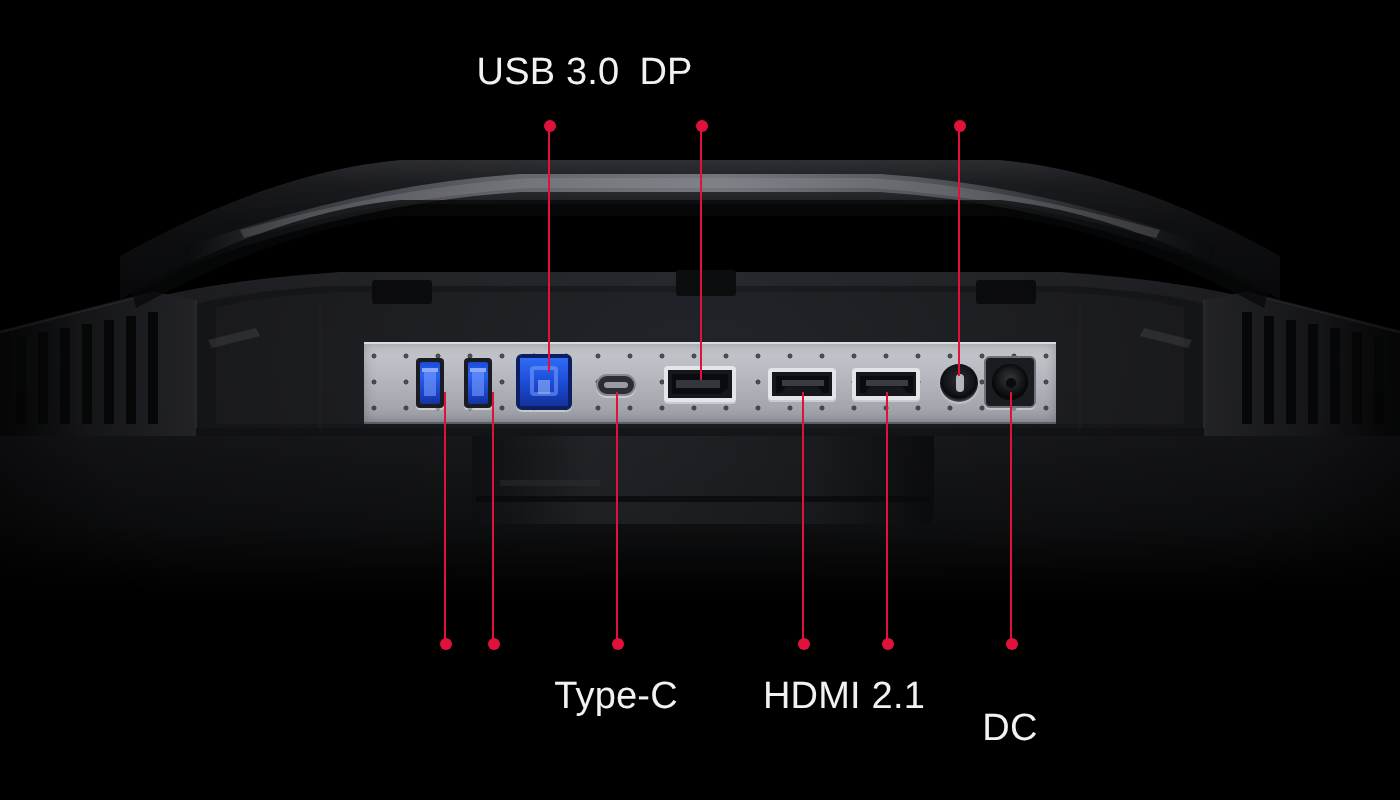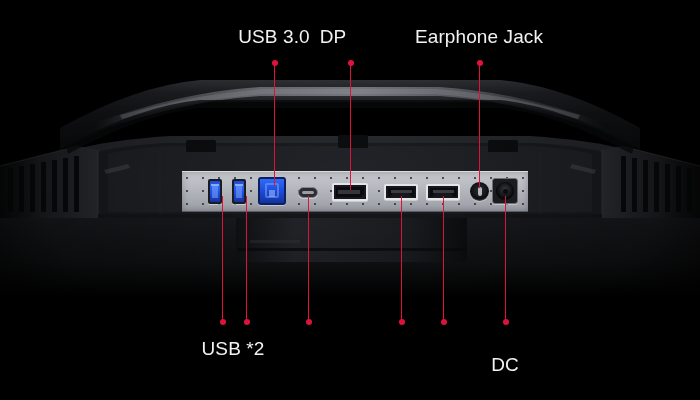--- a/index.html
+++ b/index.html
@@ -415,40 +415,40 @@
   <div class="callout-layer">
 
     <div class="label" style="left:274px; top:26px">USB 3.0</div>
     <div class="dot" style="left:274px; top:60px"></div>
     <div class="leader" style="left:274px; top:62px; height:124px"></div>
 
     <div class="label" style="left:333px; top:26px">DP</div>
     <div class="dot" style="left:350px; top:60px"></div>
     <div class="leader" style="left:350px; top:62px; height:128px"></div>
 
-    <div class="label" style="left:479px; top:26px">Earphone Jack</div>
     <div class="dot" style="left:479px; top:60px"></div>
     <div class="leader" style="left:479px; top:62px; height:126px"></div>
 
     <div class="leader" style="left:222px; top:196px; height:126px"></div>
     <div class="dot" style="left:222px; top:319px"></div>
 
     <div class="leader" style="left:246px; top:196px; height:126px"></div>
     <div class="dot" style="left:246px; top:319px"></div>
 
-    <div class="label" style="left:233px; top:338px">USB *2</div>
 
     <div class="leader" style="left:308px; top:196px; height:126px"></div>
     <div class="dot" style="left:308px; top:319px"></div>
+    <div class="label" style="left:308px; top:338px">Type-C</div>
 
     <div class="leader" style="left:401px; top:196px; height:126px"></div>
     <div class="dot" style="left:401px; top:319px"></div>
 
     <div class="leader" style="left:443px; top:196px; height:126px"></div>
     <div class="dot" style="left:443px; top:319px"></div>
 
+    <div class="label" style="left:422px; top:338px">HDMI 2.1</div>
 
     <div class="leader" style="left:505px; top:196px; height:126px"></div>
     <div class="dot" style="left:505px; top:319px"></div>
     <div class="label" style="left:505px; top:354px">DC</div>
 
   </div>
 </div>
 
 </body></html>

